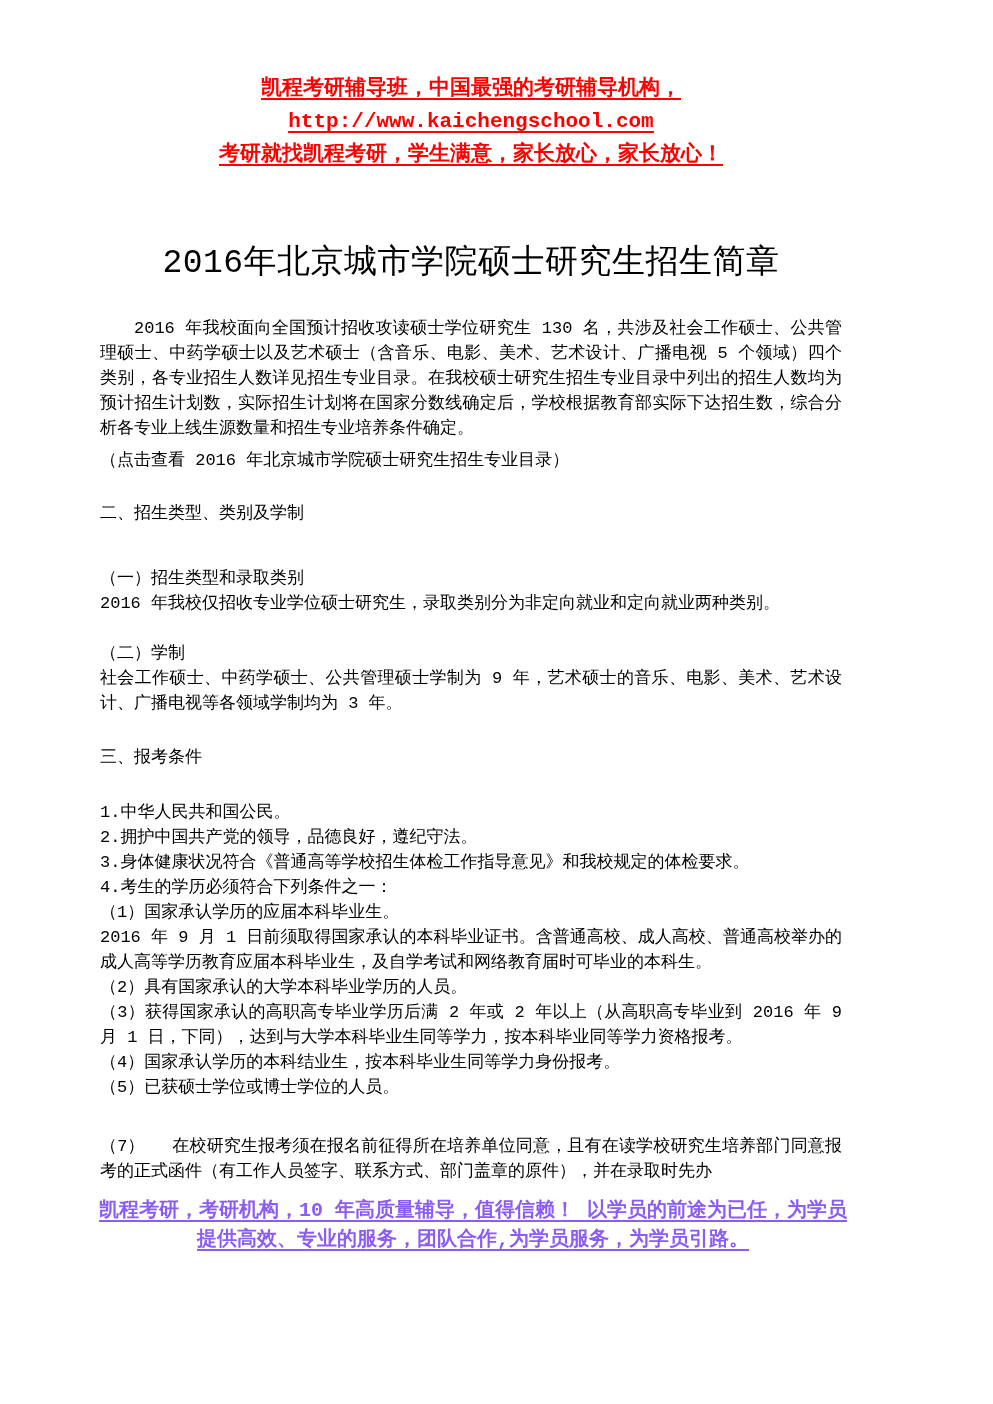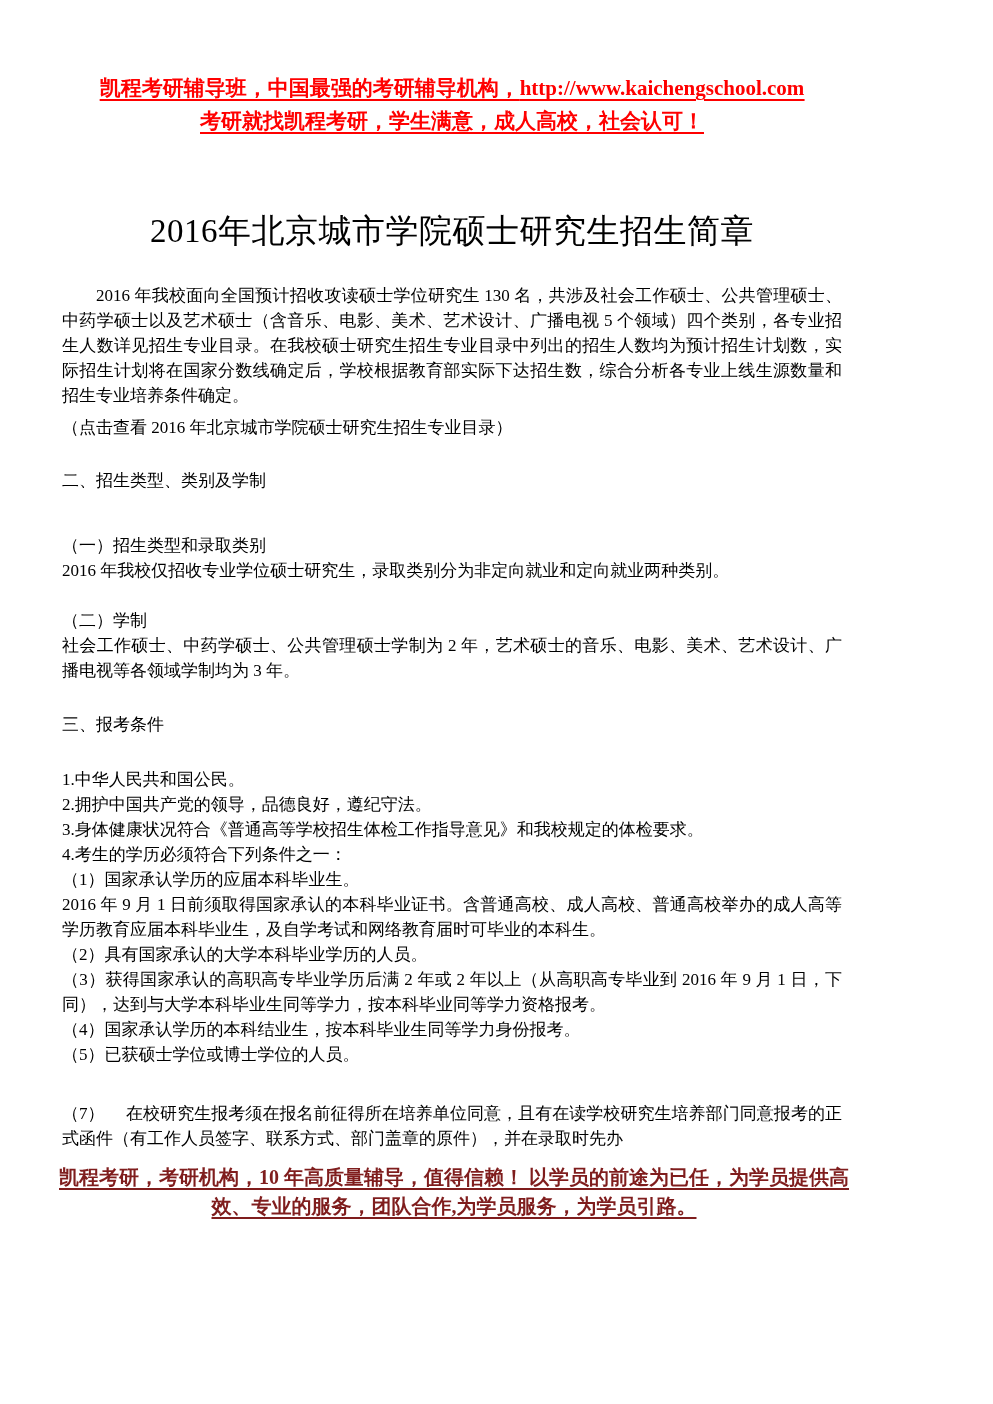--- a/index.html
+++ b/index.html
@@ -3,22 +3,22 @@
 <meta charset="utf-8">
 <style>
   html, body { margin: 0; padding: 0; background: #ffffff; }
   .page {
     position: relative;
     width: 993px;
     height: 1404px;
     margin: 0 auto;
     background: #ffffff;
     box-sizing: border-box;
-    padding: 72px 151px 0 62px;
-    font-family: Liberation Serif, serif;
+    padding: 72px 151px 0 100px;
+    font-family: Liberation Mono, monospace;
     color: #000000;
     overflow: hidden;
   }
   .promo {
     color: #ff0000;
     font-weight: bold;
     font-size: 21px;
     line-height: 33px;
     text-align: center;
     text-decoration: underline;
@@ -45,56 +45,56 @@
   .h-sub2 { margin-top: 25px; }
   .t-sub2 { margin-top: 0; }
   .h-sec3 { margin-top: 29px; }
   .cond-list { margin-top: 30px; }
   .cond-item { margin: 0; }
   .para-7 { margin-top: 34px; }
   .promo-footer {
     margin-top: 12px;
     margin-left: -4px;
     margin-right: -8px;
-    color: #7f1d1d;
+    color: #8b5cf6;
     font-weight: bold;
     font-size: 20px;
     line-height: 29px;
     text-align: center;
     text-decoration: underline;
     text-decoration-thickness: 2px;
     text-underline-offset: 4px;
   }
 </style>
 </head>
 <body>
 
 <div class="page">
 
   <div class="promo">
     <div><span>凯程考研辅导班，中国最强的考研辅导机构，</span><span class="url">http://www.kaichengschool.com</span></div>
-    <div>考研就找凯程考研，学生满意，成人高校，社会认可！</div>
+    <div>考研就找凯程考研，学生满意，家长放心，家长放心！</div>
   </div>
 
   <h1 class="doc-title">2016年北京城市学院硕士研究生招生简章</h1>
 
 
   <div class="body-text just para-1">2016 年我校面向全国预计招收攻读硕士学位研究生 130 名，共涉及社会工作硕士、公共管理硕士、中药学硕士以及艺术硕士（含音乐、电影、美术、艺术设计、广播电视 5 个领域）四个类别，各专业招生人数详见招生专业目录。在我校硕士研究生招生专业目录中列出的招生人数均为预计招生计划数，实际招生计划将在国家分数线确定后，学校根据教育部实际下达招生数，综合分析各专业上线生源数量和招生专业培养条件确定。</div>
 
   <div class="body-text link-line">（点击查看 2016 年北京城市学院硕士研究生招生专业目录）</div>
 
   <div class="body-text h-sec2">二、招生类型、类别及学制</div>
 
   <div class="body-text h-sub1">（一）招生类型和录取类别</div>
 
   <div class="body-text just t-sub1">2016 年我校仅招收专业学位硕士研究生，录取类别分为非定向就业和定向就业两种类别。</div>
 
   <div class="body-text h-sub2">（二）学制</div>
 
-  <div class="body-text just t-sub2">社会工作硕士、中药学硕士、公共管理硕士学制为 2 年，艺术硕士的音乐、电影、美术、艺术设计、广播电视等各领域学制均为 3 年。</div>
+  <div class="body-text just t-sub2">社会工作硕士、中药学硕士、公共管理硕士学制为 9 年，艺术硕士的音乐、电影、美术、艺术设计、广播电视等各领域学制均为 3 年。</div>
 
   <div class="body-text h-sec3">三、报考条件</div>
 
   <div class="cond-list">
     <div class="body-text just cond-item">1.中华人民共和国公民。</div>
     <div class="body-text just cond-item">2.拥护中国共产党的领导，品德良好，遵纪守法。</div>
     <div class="body-text just cond-item">3.身体健康状况符合《普通高等学校招生体检工作指导意见》和我校规定的体检要求。</div>
     <div class="body-text just cond-item">4.考生的学历必须符合下列条件之一：</div>
     <div class="body-text just cond-item">（1）国家承认学历的应届本科毕业生。</div>
     <div class="body-text just cond-item">2016 年 9 月 1 日前须取得国家承认的本科毕业证书。含普通高校、成人高校、普通高校举办的成人高等学历教育应届本科毕业生，及自学考试和网络教育届时可毕业的本科生。</div>

